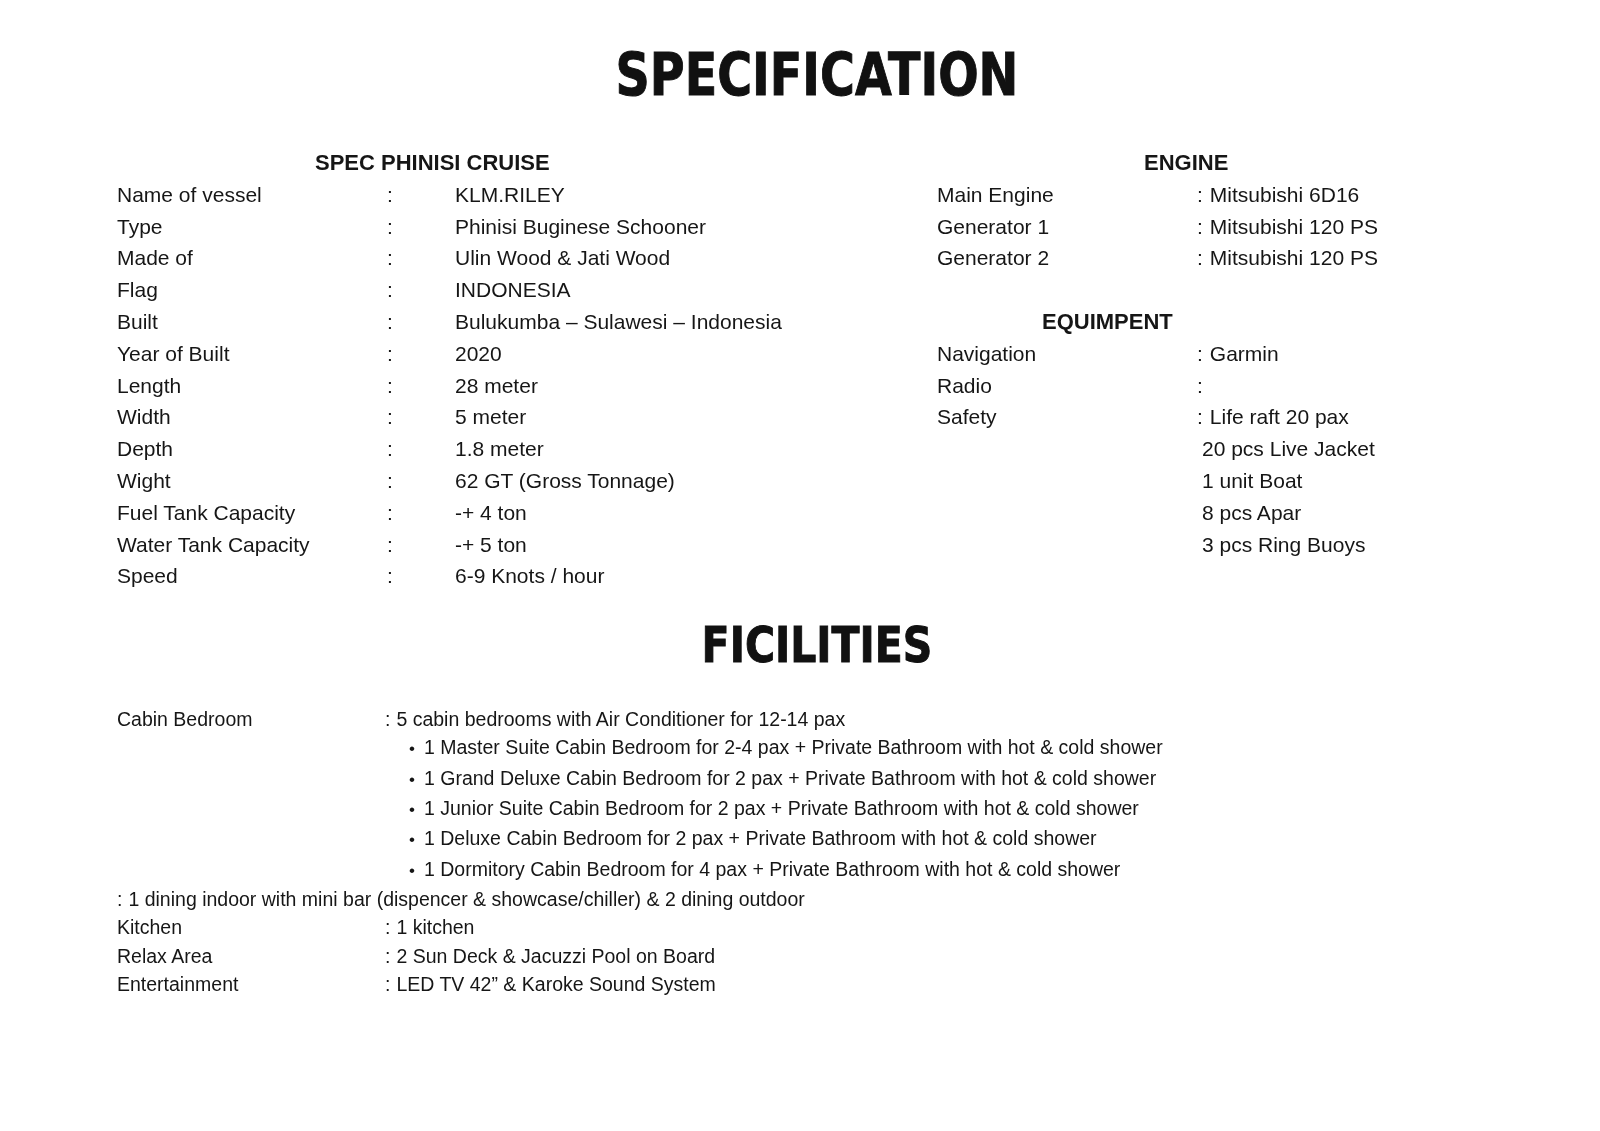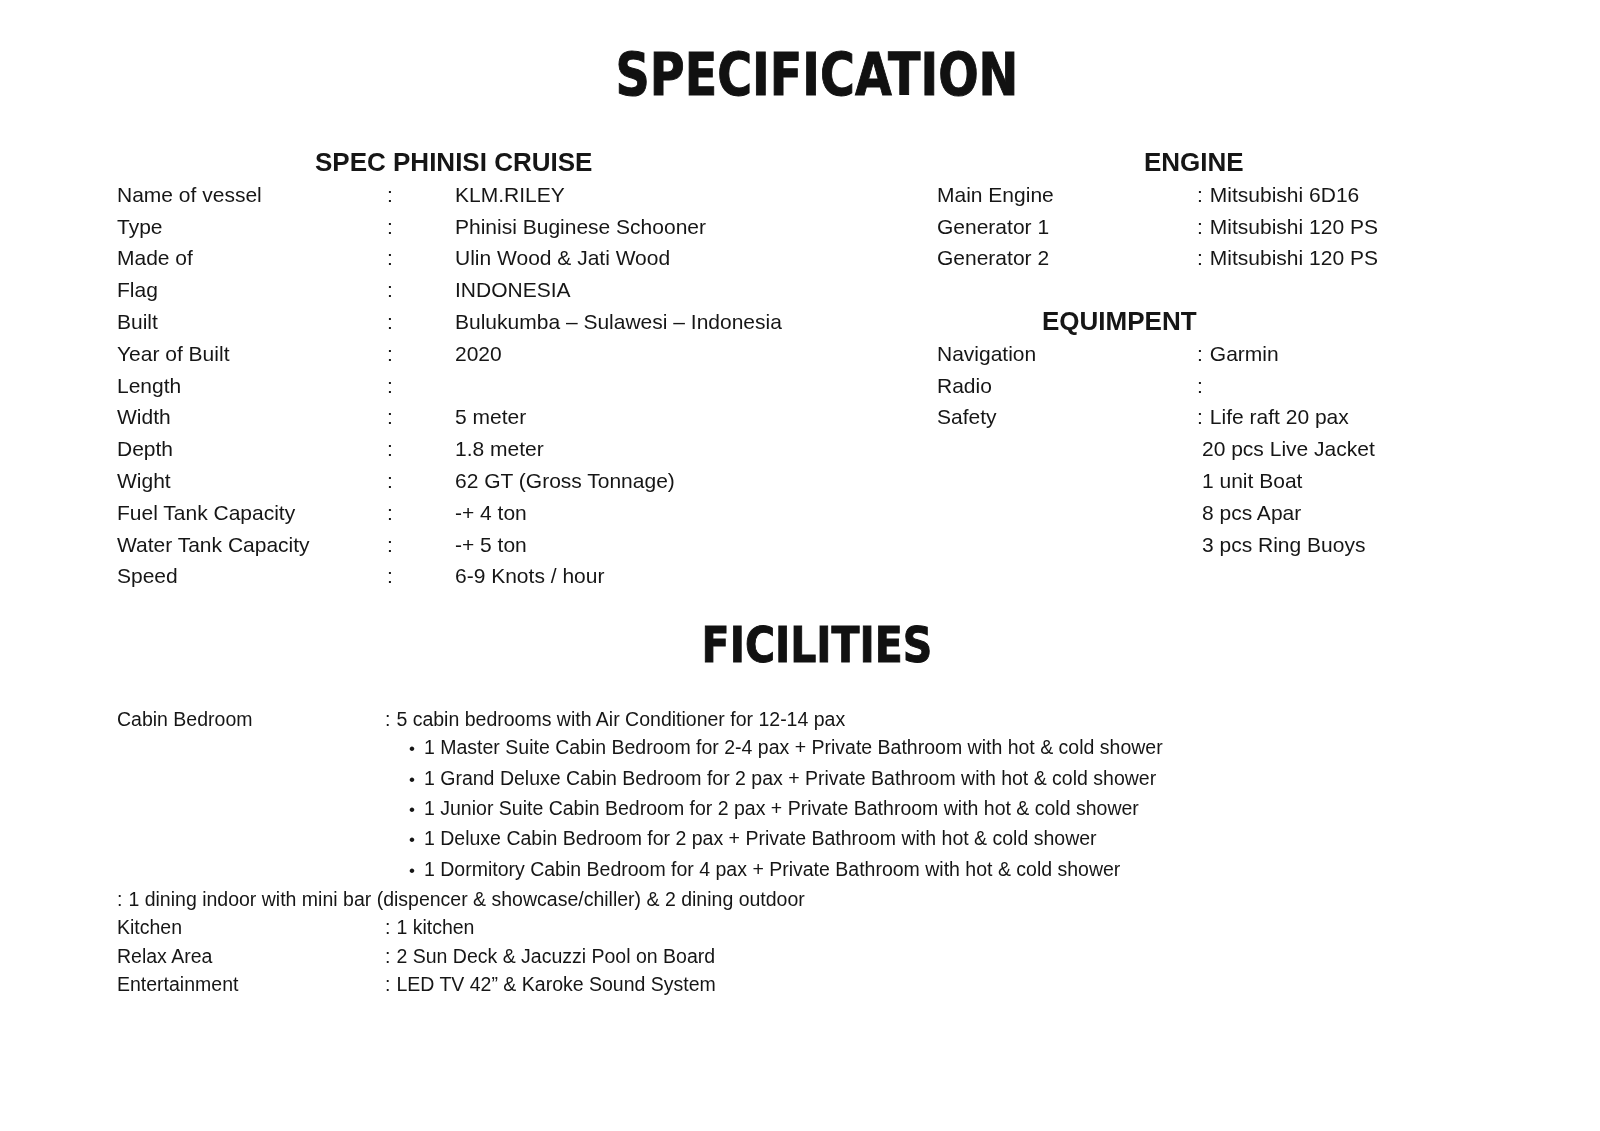--- a/index.html
+++ b/index.html
@@ -47,21 +47,21 @@
     display: flex;
     margin-top: 37px;
     font-size: 21px;
     line-height: 31.8px;
   }
   .col-left  { width: 820px; box-sizing: border-box; padding-left: 85px; }
   .col-right { flex: 1; box-sizing: border-box; padding-left: 85px; }
 
   .sec-header {
     font-weight: bold;
-    font-size: 26px;
+    font-size: 22px;
     white-space: nowrap;
   }
   .left-h { margin-left: 198px; }
   .eng-h  { margin-left: 207px; }
   .eq-h   { margin-left: 105px; }
 
   .srow {
     display: grid;
     grid-template-columns: 270px 68px 1fr;
     white-space: nowrap;
@@ -140,20 +140,21 @@
         <span>Bulukumba – Sulawesi – Indonesia</span>
       </div>
       <div class="srow">
         <span>Year of Built</span>
         <span class="sep">:</span>
         <span>2020</span>
       </div>
       <div class="srow">
         <span>Length</span>
         <span class="sep">:</span>
+        <span>28 meter</span>
       </div>
       <div class="srow">
         <span>Width</span>
         <span class="sep">:</span>
         <span>5 meter</span>
       </div>
       <div class="srow">
         <span>Depth</span>
         <span class="sep">:</span>
         <span>1.8 meter</span>

